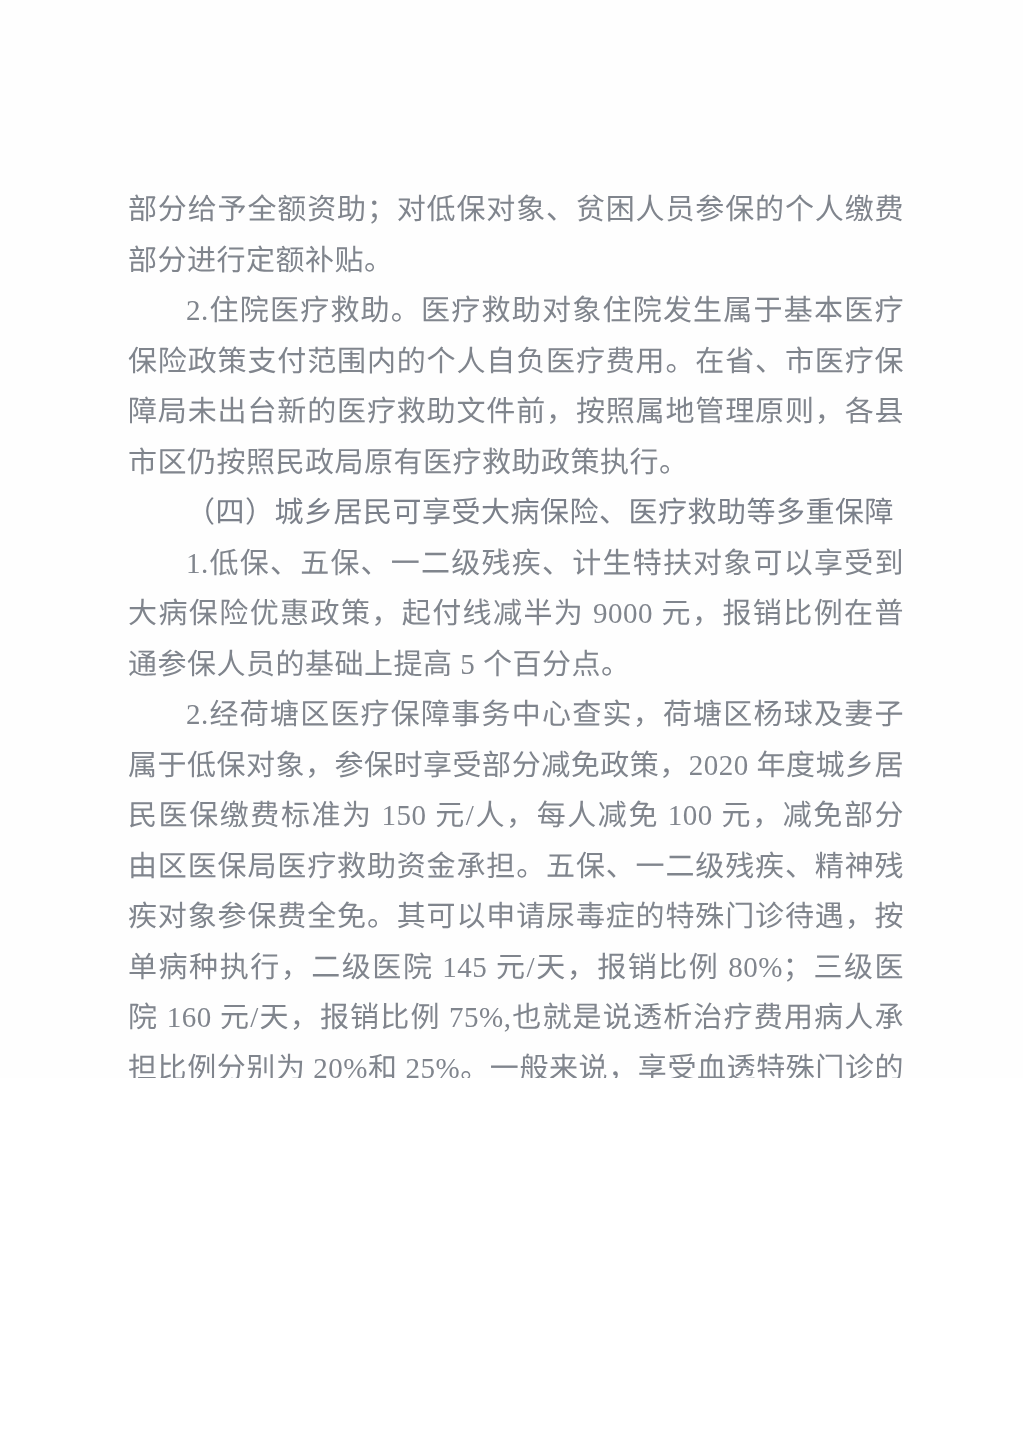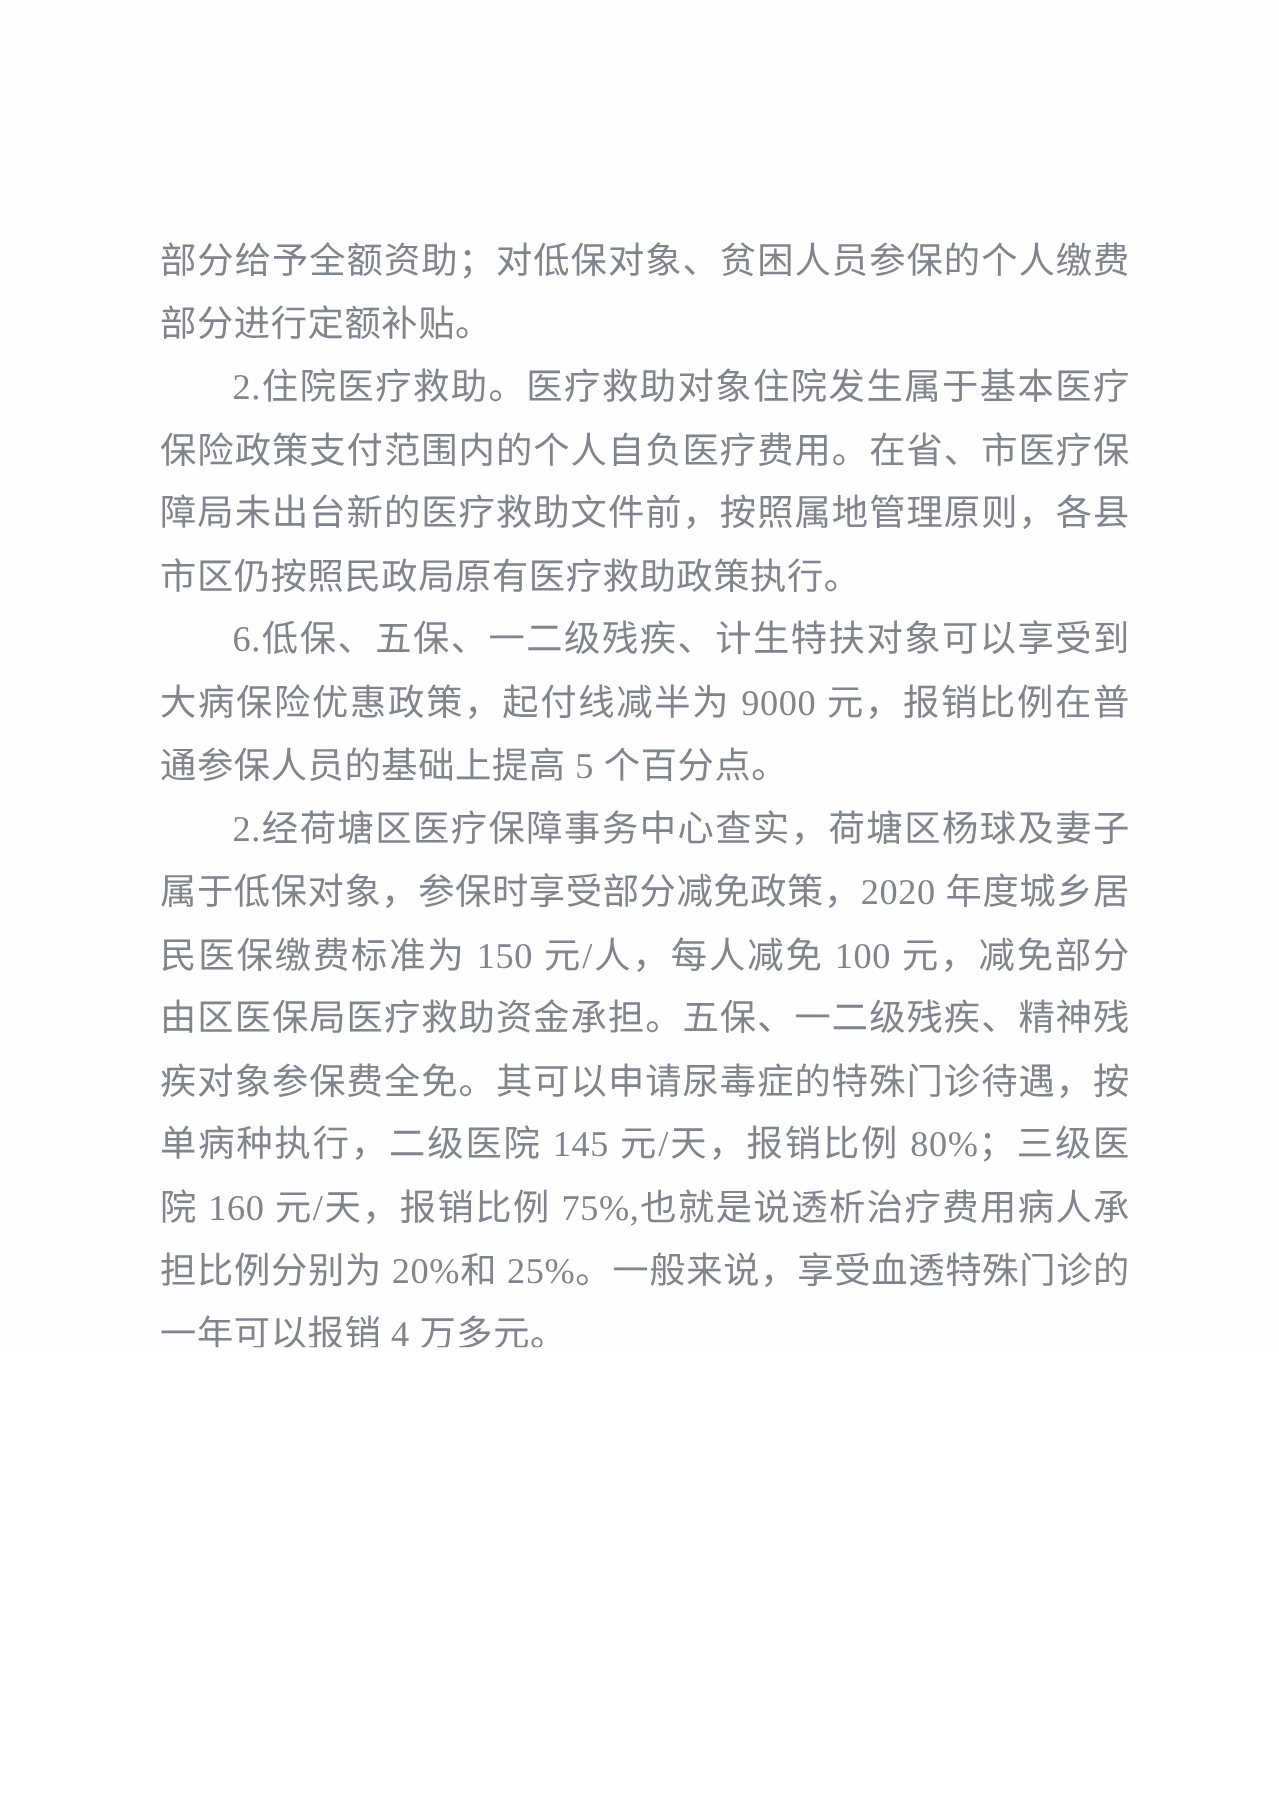--- a/index.html
+++ b/index.html
@@ -56,18 +56,19 @@
     font-family: "Liberation Serif", "DejaVu Serif", serif;
   }
 </style>
 </head>
 <body>
 
 <div class="page">
   <div class="content">
     <p class="no-indent">部分给予全额资助；对低保对象、贫困人员参保的个人缴费部分进行定额补贴。</p>
     <p>2.住院医疗救助。医疗救助对象住院发生属于基本医疗保险政策支付范围内的个人自负医疗费用。在省、市医疗保障局未出台新的医疗救助文件前，按照属地管理原则，各县市区仍按照民政局原有医疗救助政策执行。</p>
-    <p>6.低保、五保、一二级残疾、计生特扶对象可以享受到大病保险优惠政策，起付线减半为 9000 元，报销比例在普通参保人员的基础上提高 5 个百分点。</p>
+    <p class="section-heading">（四）城乡居民可享受大病保险、医疗救助等多重保障</p>
+    <p>1.低保、五保、一二级残疾、计生特扶对象可以享受到大病保险优惠政策，起付线减半为 9000 元，报销比例在普通参保人员的基础上提高 5 个百分点。</p>
     <p>2.经荷塘区医疗保障事务中心查实，荷塘区杨球及妻子属于低保对象，参保时享受部分减免政策，2020 年度城乡居民医保缴费标准为 150 元/人，每人减免 100 元，减免部分由区医保局医疗救助资金承担。五保、一二级残疾、精神残疾对象参保费全免。其可以申请尿毒症的特殊门诊待遇，按单病种执行，二级医院 145 元/天，报销比例 80%；三级医院 160 元/天，报销比例 75%,也就是说透析治疗费用病人承担比例分别为 20%和 25%。一般来说，享受血透特殊门诊的一年可以报销 4 万多元。</p>
     <p class="main-heading">三、简化救助申请审批程序</p>
   </div>
   <div class="page-number">- 3 -</div>
 </div>
 
 </body></html>

